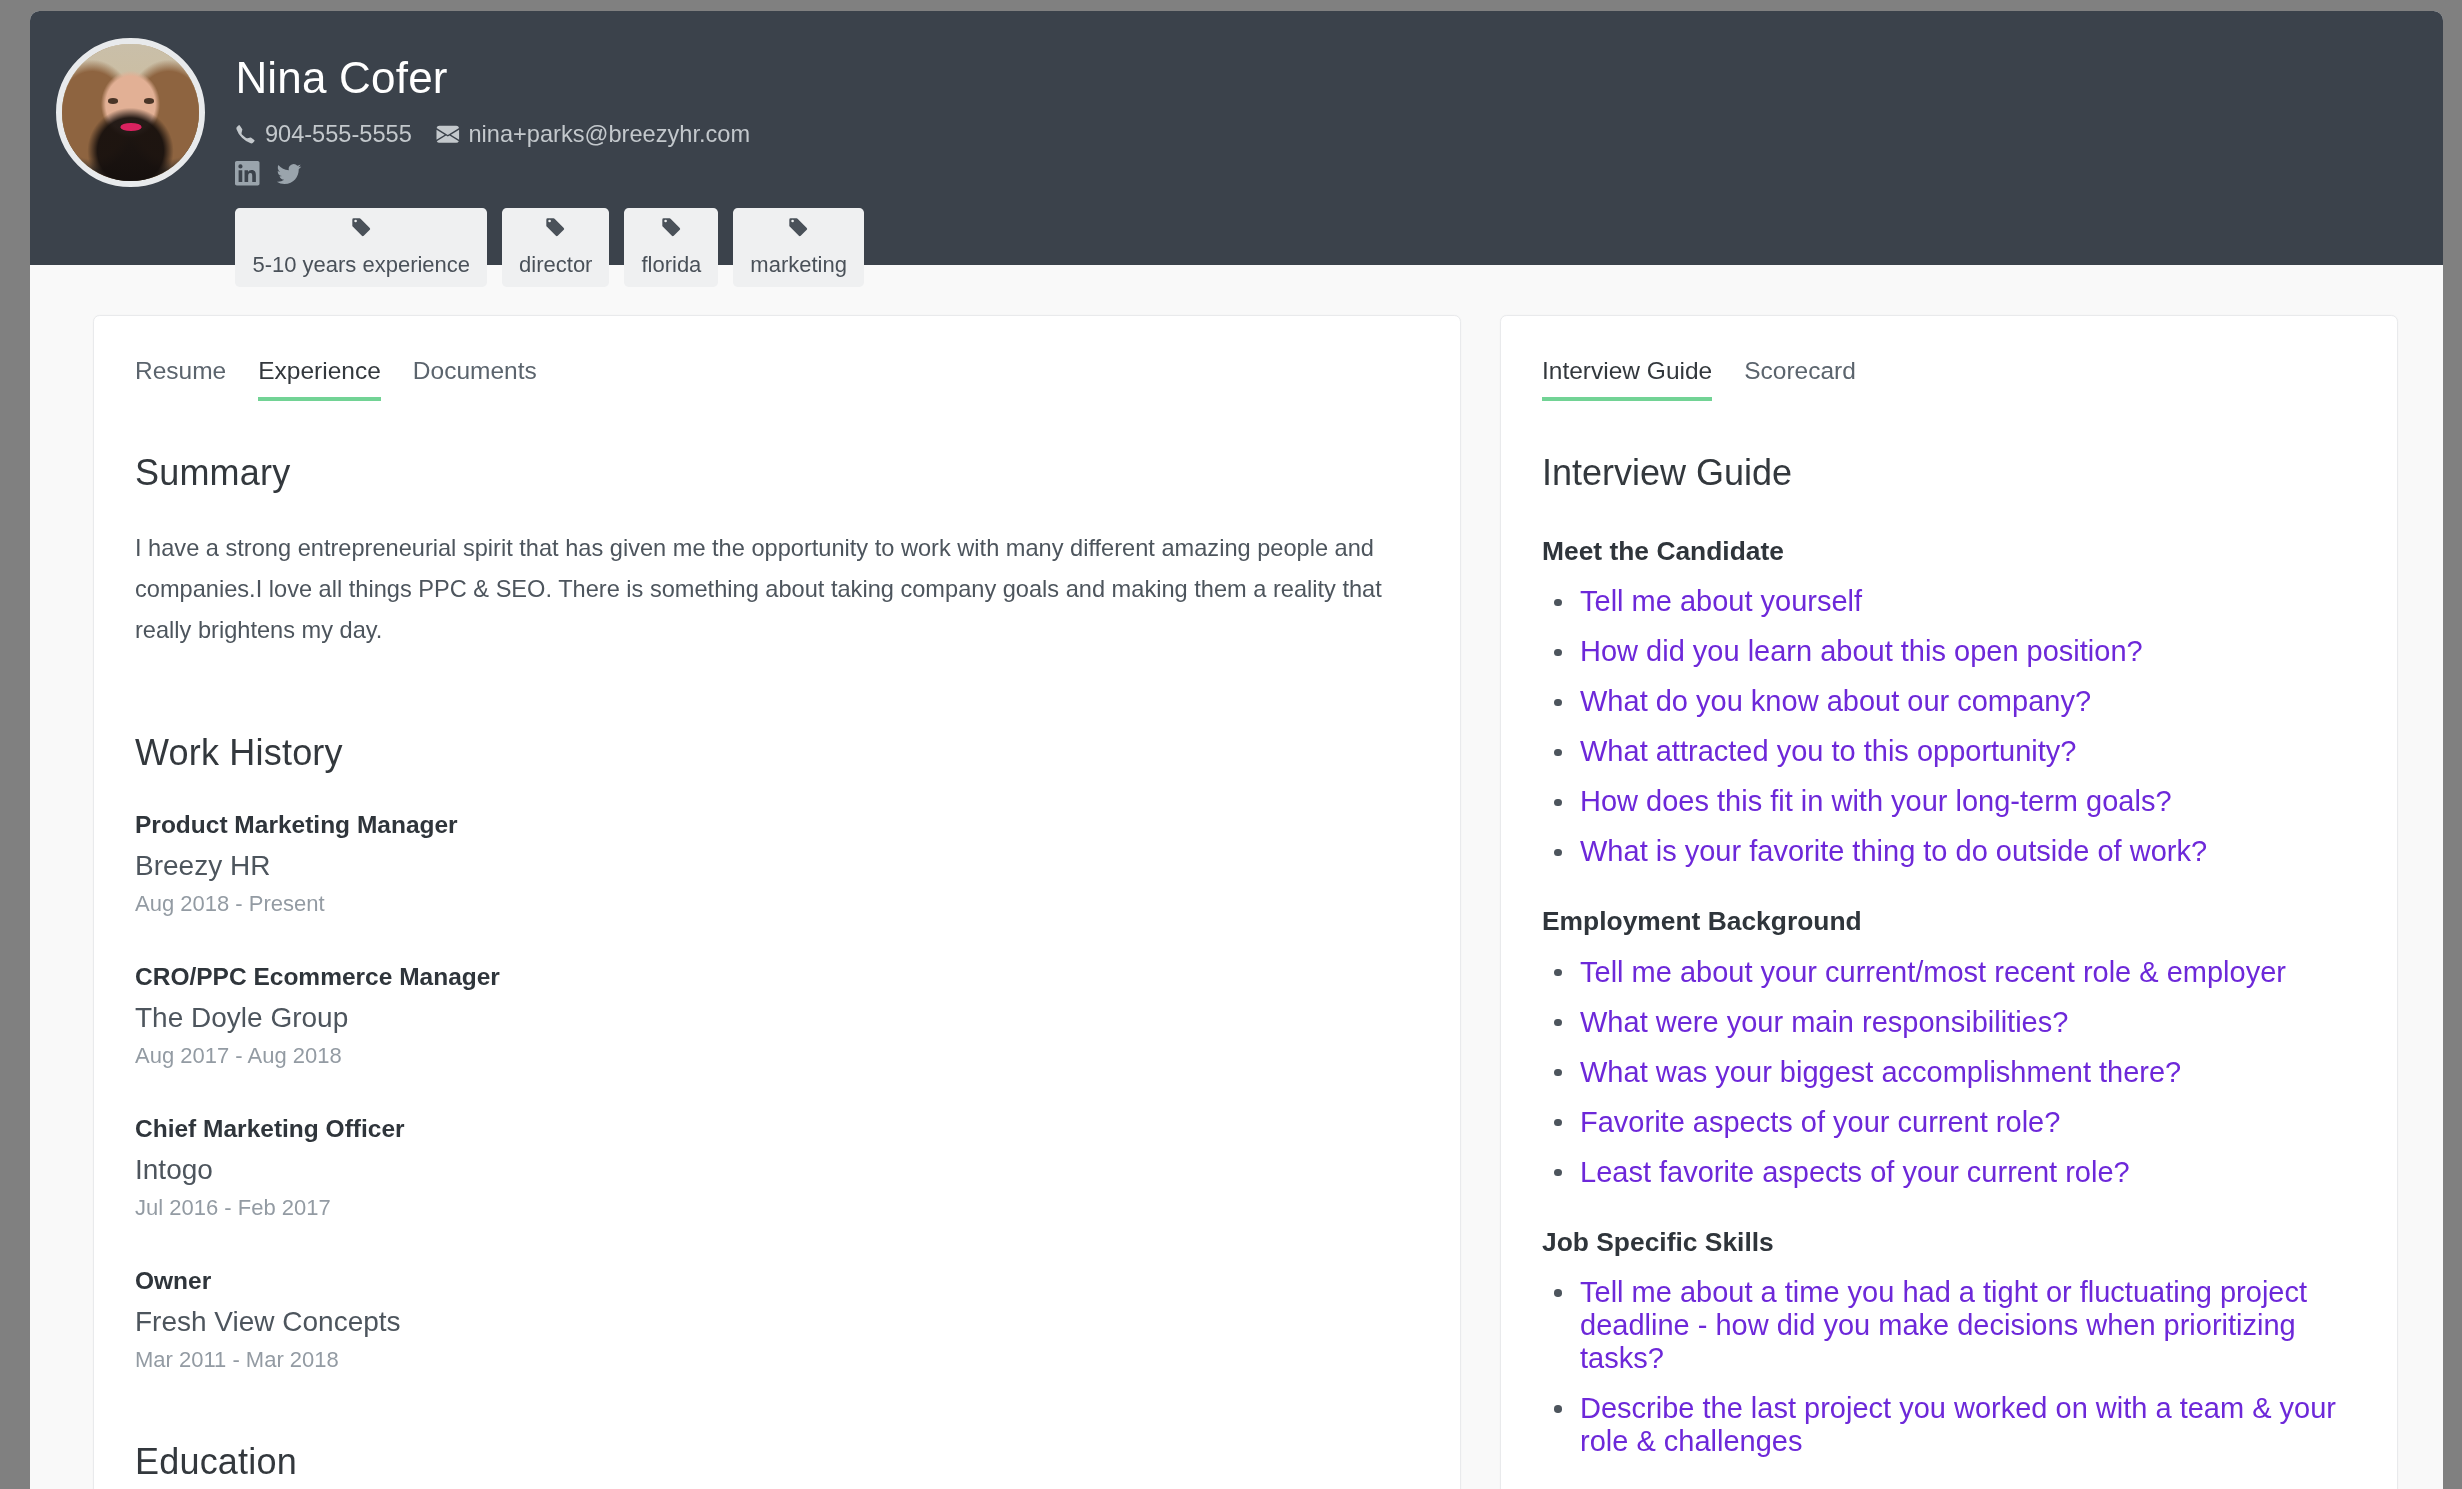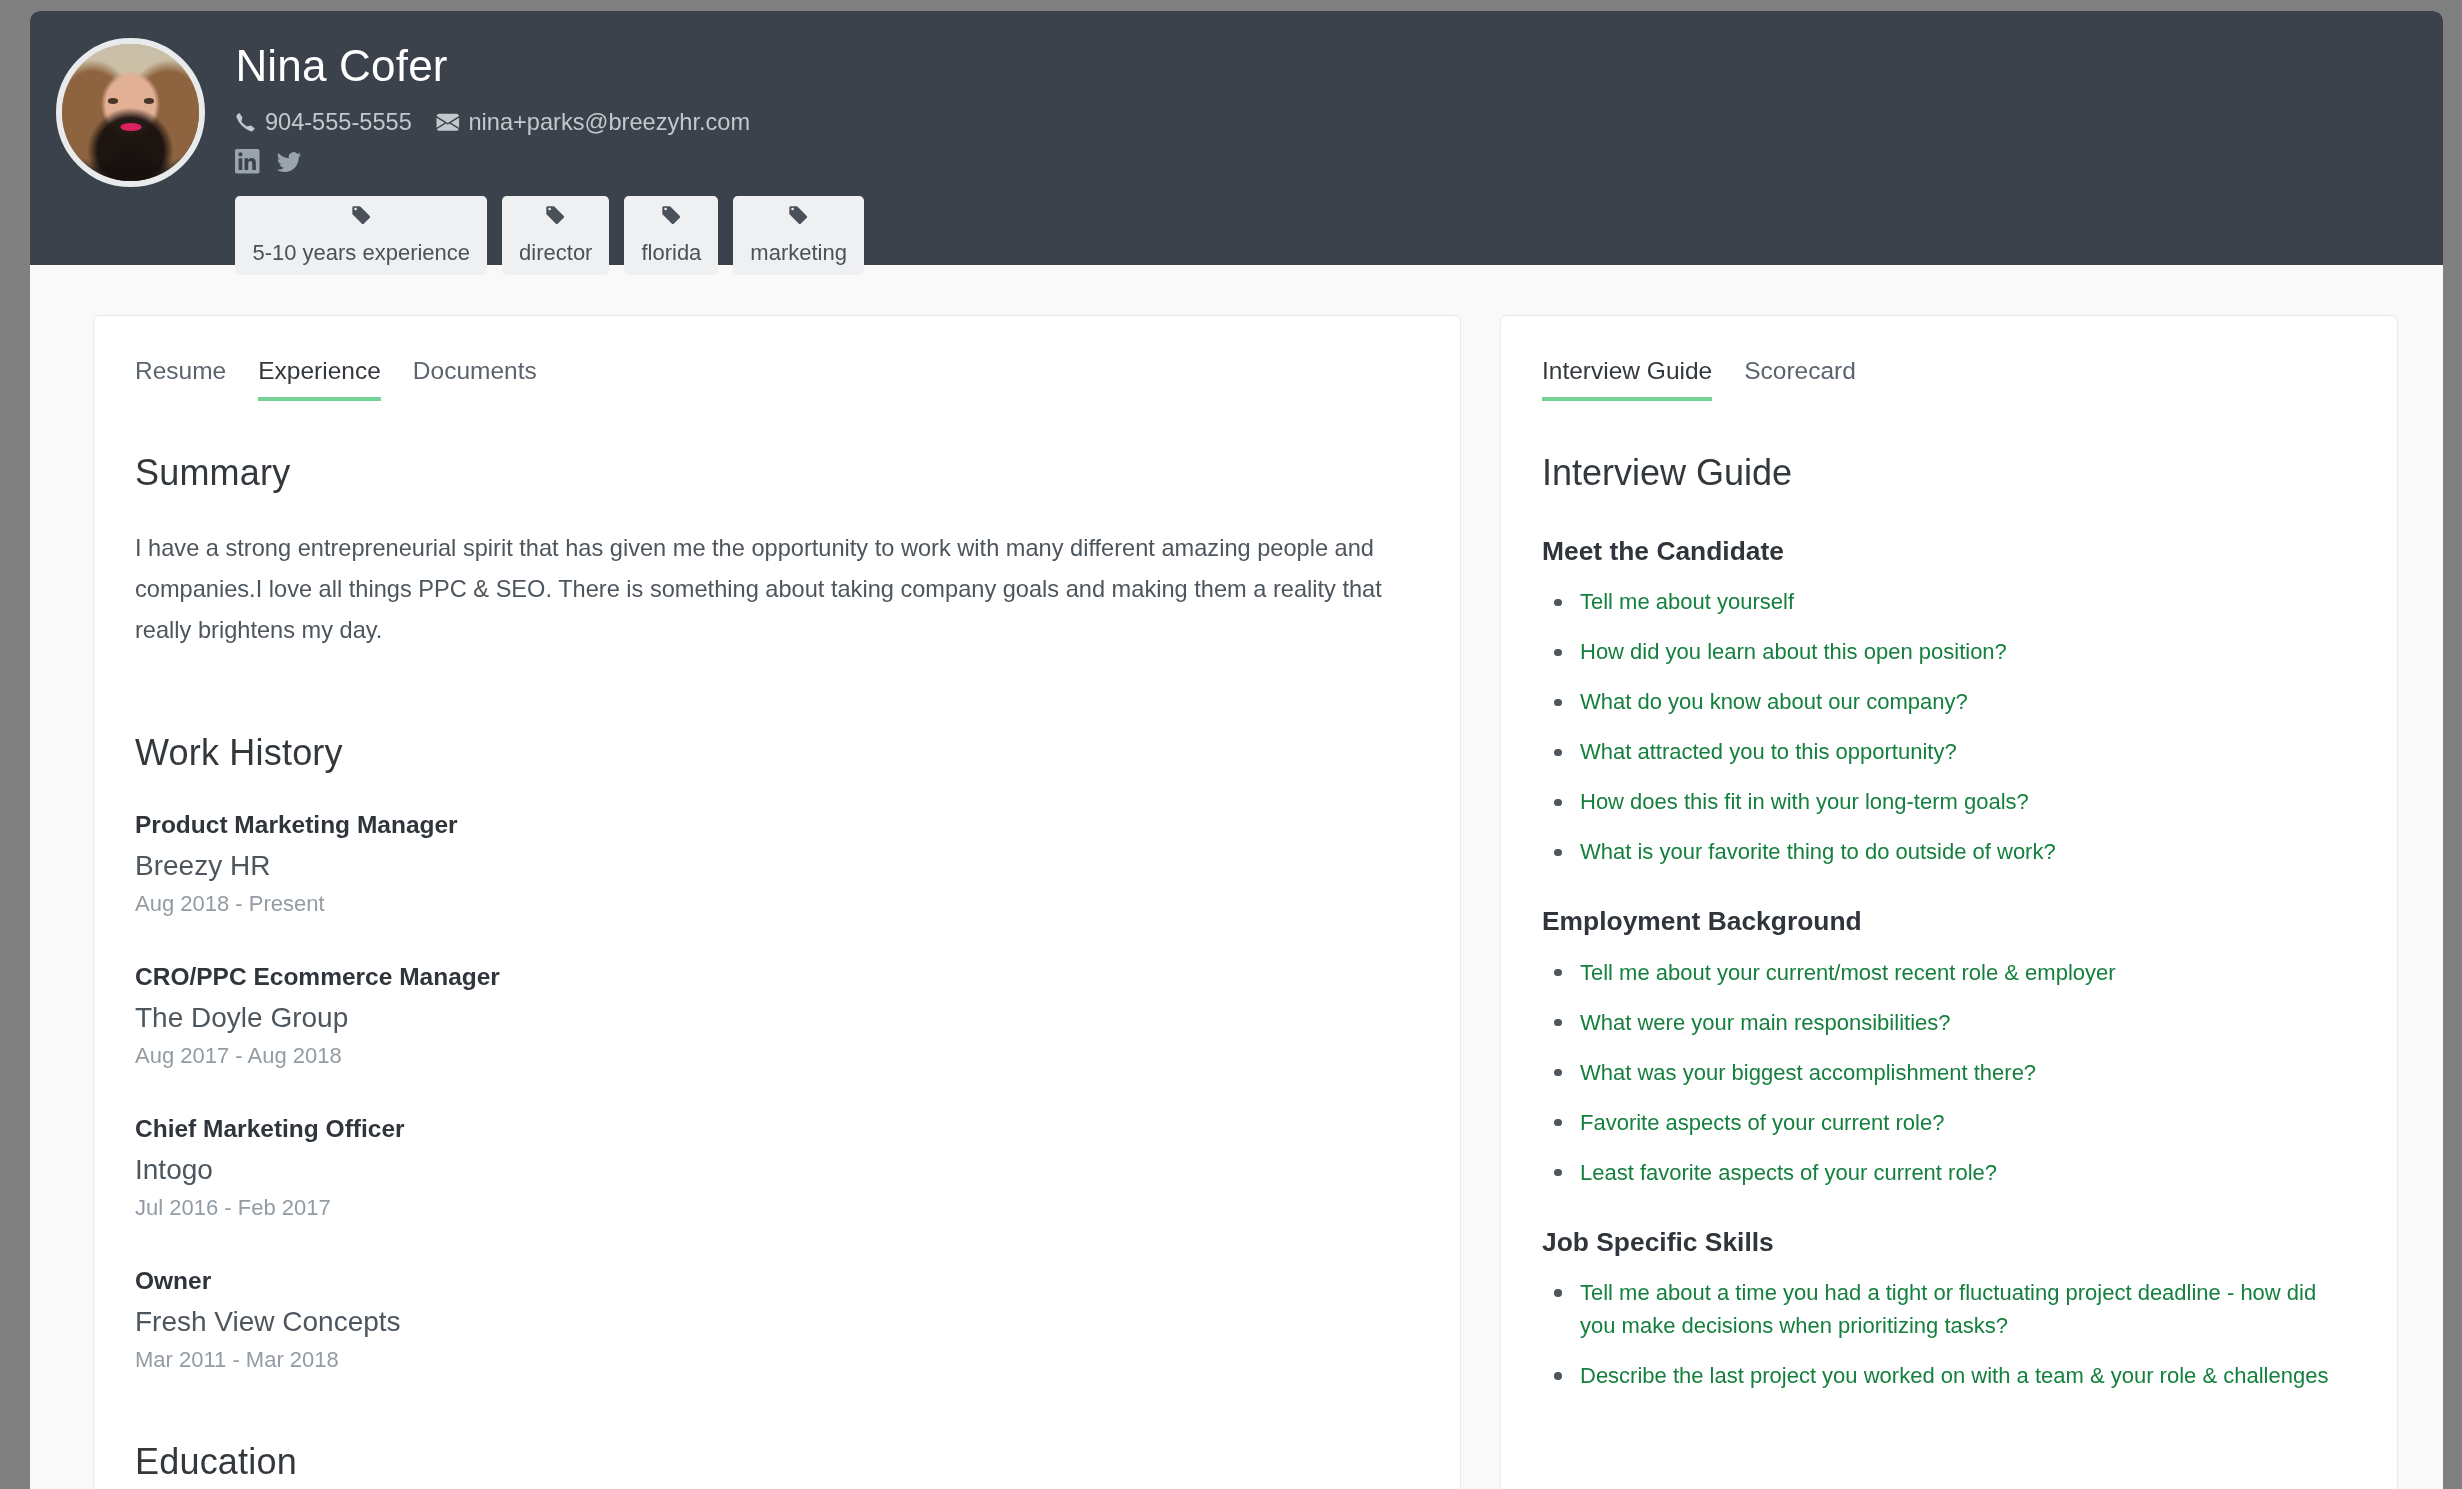--- a/index.html
+++ b/index.html
@@ -66,21 +66,21 @@
   #avatar .eye-l { left: 33%; }
   #avatar .eye-r { right: 33%; }
   #avatar .lips {
     position: absolute; left: 50%; top: 58%;
     transform: translateX(-50%);
     width: 21px; height: 7.5px;
     border-radius: 50%;
     background: #d9225f;
   }
 
-  #header-info { padding-top: 5.7px; }
+  #header-info { padding-top: 5.7px; margin-top: 12px; }
 
   #candidate-name {
     font-size: 44px;
     font-weight: 400;
     color: #ffffff;
     letter-spacing: 0.2px;
     line-height: 1.05;
     margin-bottom: 21px;
   }
 
@@ -217,23 +217,23 @@
     font-size: 26.4px;
     font-weight: 700;
     color: #2f353b;
     line-height: 1.3;
     margin-bottom: 17px;
   }
   .guide-list { list-style: none; }
   .guide-list li {
     position: relative;
     padding-left: 38px;
-    font-size: 22px;
+    font-size: 29px;
     line-height: 33px;
-    color: #15803d;
+    color: #6d28d9;
     margin-bottom: 17px;
   }
   .guide-list li::before {
     content: "";
     position: absolute;
     left: 12.3px;
     top: 13.2px;
     width: 7.5px;
     height: 7.5px;
     border-radius: 50%;

